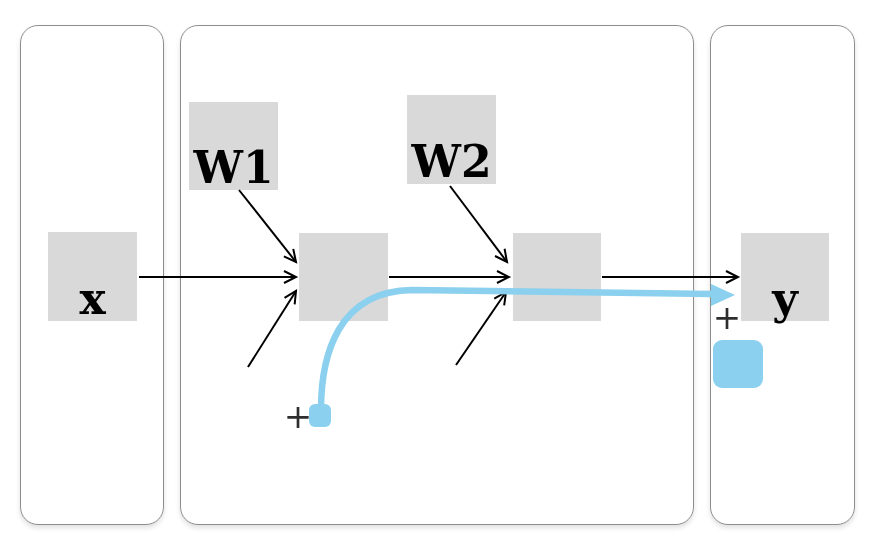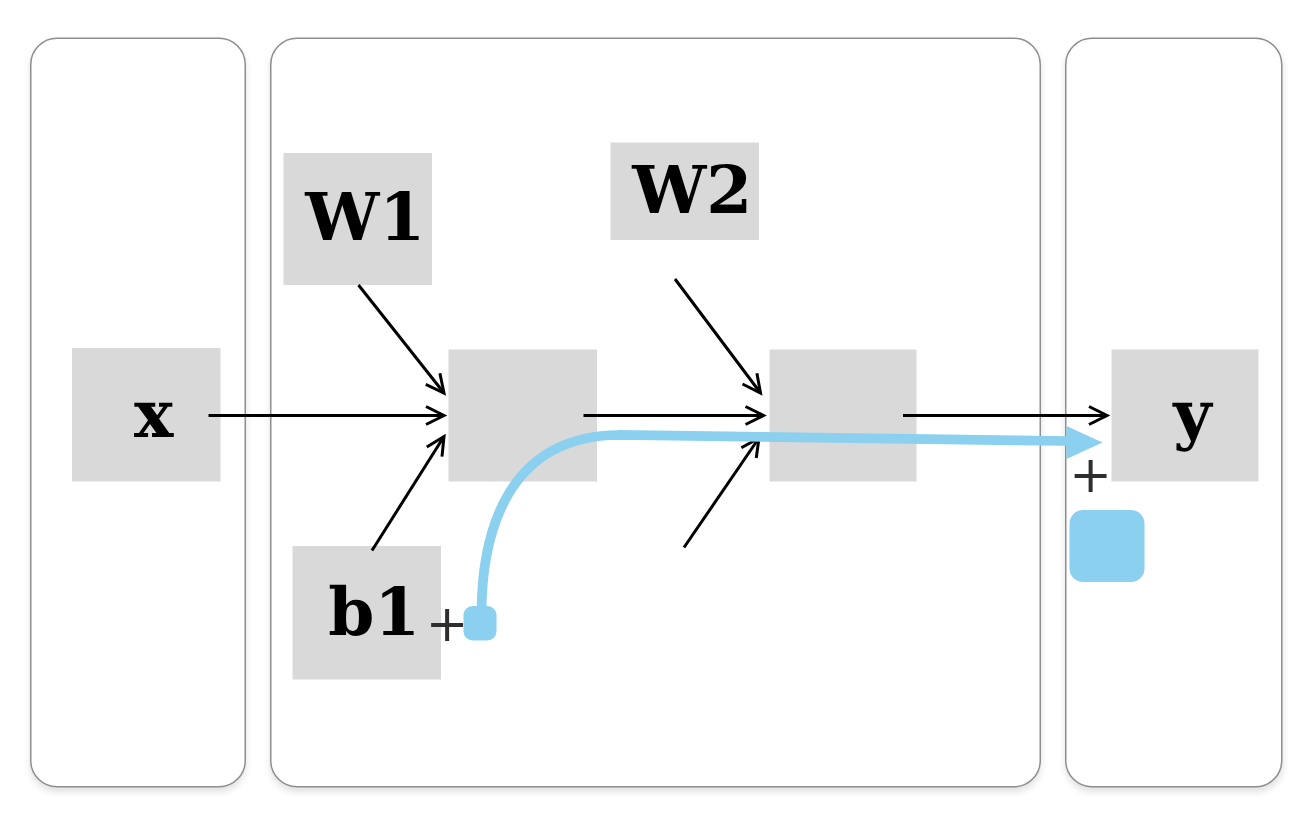--- a/index.html
+++ b/index.html
@@ -22,21 +22,21 @@
     position:absolute;
     background:#ffffff;
     border:1px solid var(--panel-border);
     border-radius:18px;
     box-shadow:0 3px 5px rgba(0,0,0,0.12);
     box-sizing:border-box;
   }
   .gbox{
     position:absolute;
     background:var(--box-gray);
-    display:flex;align-items:center;justify-content:center;padding-left:10px;
+    display:flex;align-items:flex-end;justify-content:center;
   }
   .gbox span{
     font-weight:700;
     font-size:44px;
     color:#000;
     line-height:1;
   }
   .plus{
     position:absolute;
     width:34px;height:34px;
@@ -67,25 +67,22 @@
   <div class="panel" style="left:20px;top:25px;width:144px;height:500px"></div>
   <div class="panel" style="left:180px;top:25px;width:514px;height:500px"></div>
   <div class="panel" style="left:710px;top:25px;width:145px;height:500px"></div>
 
   <div class="gbox" style="left:48px;top:232px;width:89px;height:89px">
     <span>x</span>
   </div>
   <div class="gbox" style="left:189px;top:102px;width:89px;height:88px">
     <span>W1</span>
   </div>
-  <div class="gbox" style="left:407px;top:95px;width:89px;height:65px">
+  <div class="gbox" style="left:407px;top:95px;width:89px;height:89px">
     <span>W2</span>
-  </div>
-  <div class="gbox" style="left:195px;top:364px;width:89px;height:89px">
-    <span>b1</span>
   </div>
 
   <div class="gbox" style="left:299px;top:233px;width:89px;height:88px"></div>
   <div class="gbox" style="left:513px;top:233px;width:88px;height:88px"></div>
 
   <div class="gbox" style="left:741px;top:233px;width:88px;height:88px">
     <span>y</span>
   </div>
 
   <div class="plus" style="left:281px;top:399px">+</div>

